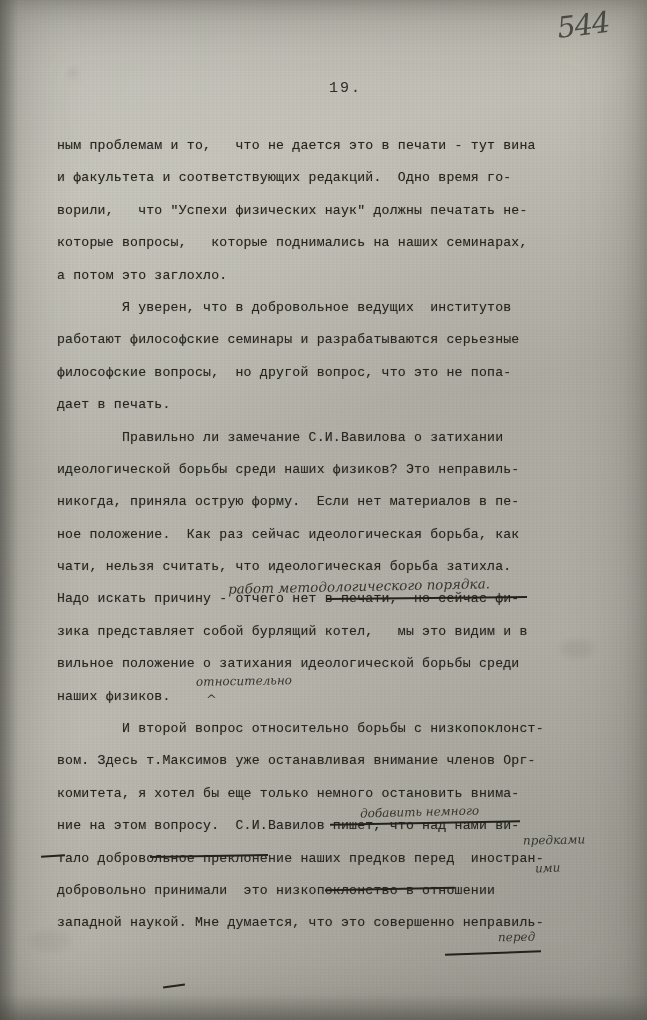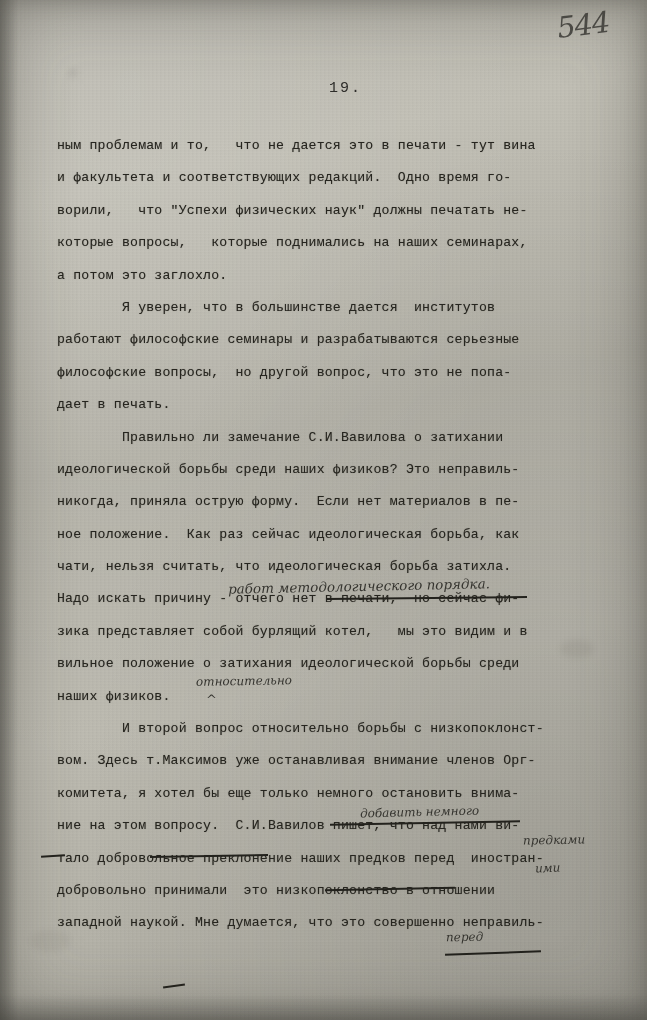--- a/index.html
+++ b/index.html
@@ -138,21 +138,21 @@
   <div class="archive-number">544</div>
 
   <div class="page-number">19.</div>
 
   <div class="body-text">
     <div class="line">ным проблемам и то,   что не дается это в печати - тут вина</div>
     <div class="line">и факультета и соответствующих редакций.  Одно время го-</div>
     <div class="line">ворили,   что "Успехи физических наук" должны печатать не-</div>
     <div class="line">которые вопросы,   которые поднимались на наших семинарах,</div>
     <div class="line">а потом это заглохло.</div>
-    <div class="line">        Я уверен, что в большинстве дается  институтов</div>
+    <div class="line">        Я уверен, что в добровольное ведущих  институтов</div>
     <div class="line">работают философские семинары и разрабатываются серьезные</div>
     <div class="line">философские вопросы,  но другой вопрос, что это не попа-</div>
     <div class="line">дает в печать.</div>
     <div class="line">        Правильно ли замечание С.И.Вавилова о затихании</div>
     <div class="line">идеологической борьбы среди наших физиков? Это неправиль-</div>
     <div class="line">никогда, приняла острую форму.  Если нет материалов в пе-</div>
     <div class="line">ное положение.  Как раз сейчас идеологическая борьба, как</div>
     <div class="line">чати, нельзя считать, что идеологическая борьба затихла.</div>
     <div class="line">Надо искать причину - отчего нет в печати,  но сейчас фи-</div>
     <div class="line">зика представляет собой бурлящий котел,   мы это видим и в</div>
@@ -179,18 +179,18 @@
 
   <div class="hand small" style="left:196px; top:674px; transform:rotate(-1deg);">относительно</div>
   <div class="caret" style="left:206px; top:692px;">^</div>
 
   <div class="hand small" style="left:360px; top:805px; transform:rotate(-1.5deg);">добавить немного</div>
 
   <div class="hand small" style="left:523px; top:833px; transform:rotate(-1deg);">предками</div>
 
   <div class="hand small" style="left:535px; top:861px; transform:rotate(-2deg);">ими</div>
 
-  <div class="hand small" style="left:446px; top:930px; transform:rotate(-1deg);font-style:italic;">перед</div>
+  <div class="hand small" style="left:498px; top:930px; transform:rotate(-1deg);font-style:italic;">перед</div>
 
   <div class="edge-dark-left"></div>
   <div class="edge-dark-bottom"></div>
   <div class="vignette"></div>
 </div>
 
 </body></html>

